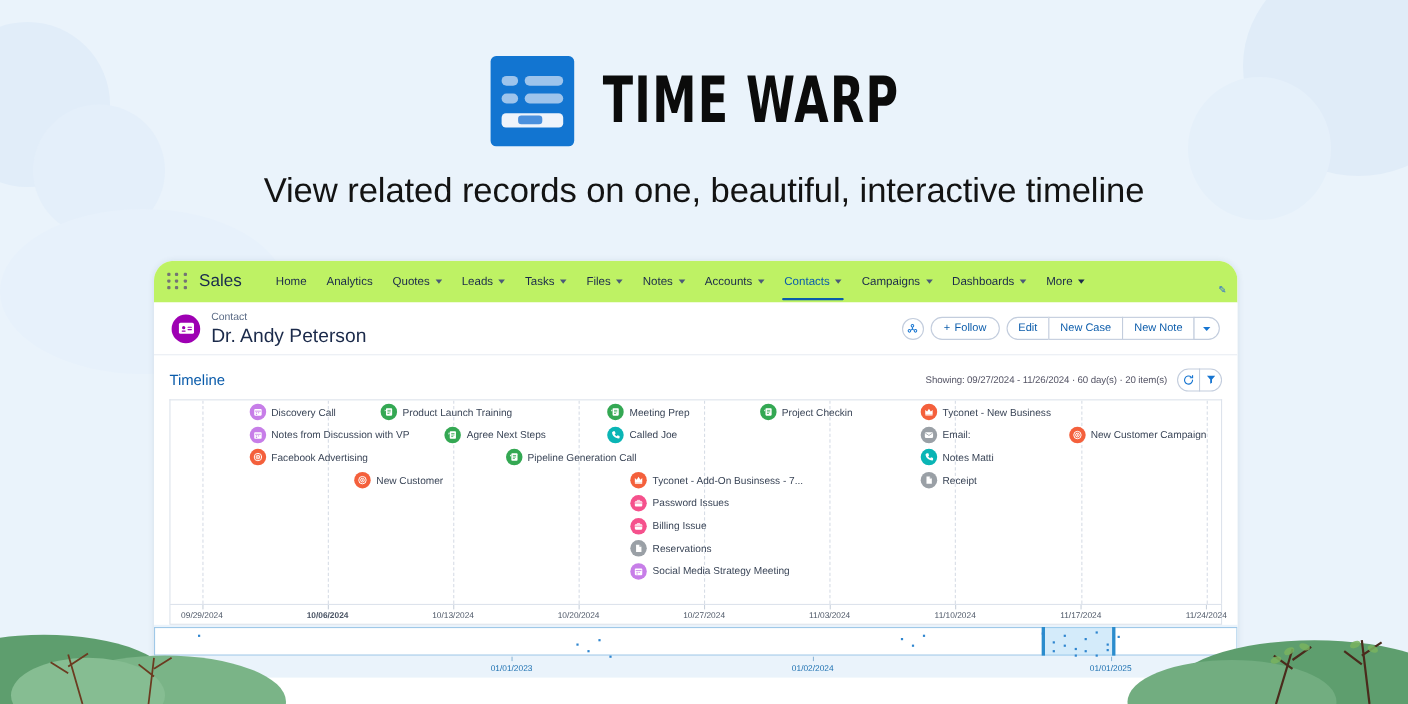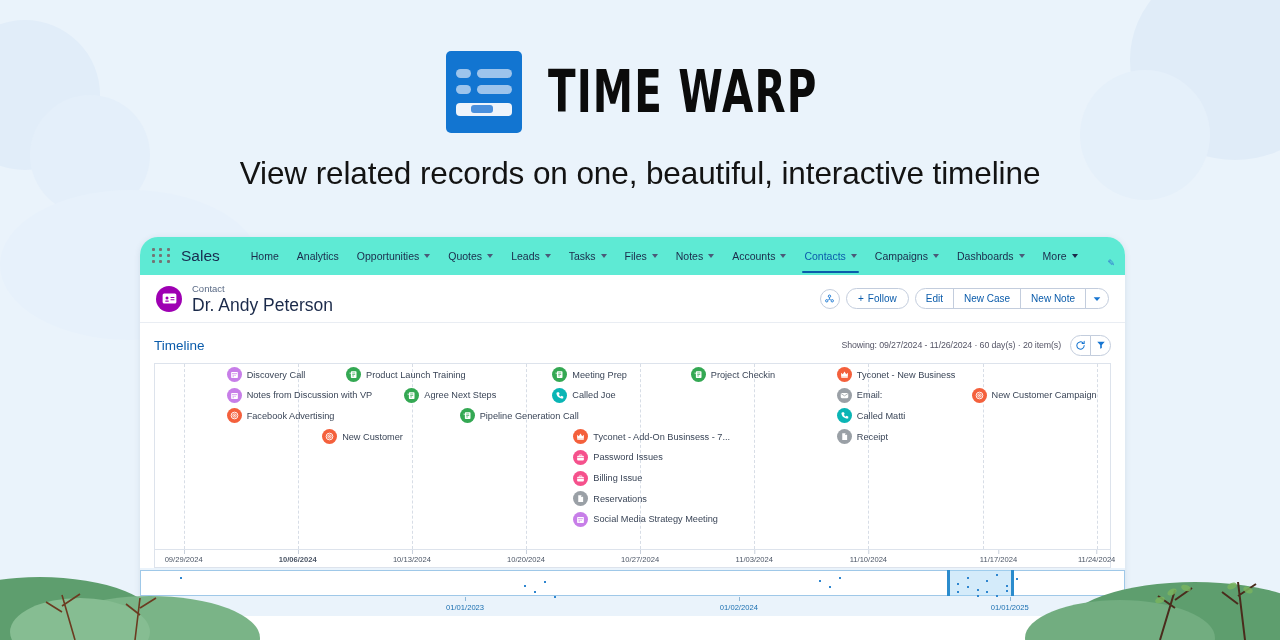--- a/index.html
+++ b/index.html
@@ -58,21 +58,21 @@
     position: absolute; left: 140px; top: 237px;
     width: 985px; height: 420px;
     background: #fff;
     border-top-left-radius: 18px; border-top-right-radius: 18px;
     box-shadow: 0 1px 6px rgba(30,60,90,0.10);
     overflow: hidden;
   }
 
   
   .nav {
-    height: 38px; background: #5eead4; display: flex; align-items: center;
+    height: 38px; background: #bef264; display: flex; align-items: center;
     padding-left: 10px; position: relative;
   }
   .waffle { width: 20px; height: 16px; display: grid;
     grid-template-columns: repeat(3,1fr); grid-template-rows: repeat(3,1fr);
     gap: 2px; margin-right: 9px; margin-left: 2px; cursor: pointer; }
   .waffle i { width: 3px; height: 3px; background: #747474; border-radius: 1px; display:block; }
   .app-name { font-size: 15.5px; color: #182a4e; font-weight: 400; margin-right: 22px; }
   .nav-items { display: flex; align-items: center; gap: 0px; }
   .nav-item {
     font-size: 10.5px; color: #1b2a4a; padding: 0 9px; height: 38px;
@@ -220,24 +220,20 @@
         <i></i>
         <i></i>
     </div>
     <div class="app-name">Sales</div>
     <div class="nav-items" id="nav-items">
         <div class="nav-item">
           <span>Home</span>
         </div>
         <div class="nav-item">
           <span>Analytics</span>
-        </div>
-        <div class="nav-item">
-          <span>Opportunities</span>
-          <span class="caret"></span>
         </div>
         <div class="nav-item">
           <span>Quotes</span>
           <span class="caret"></span>
         </div>
         <div class="nav-item">
           <span>Leads</span>
           <span class="caret"></span>
         </div>
         <div class="nav-item">
@@ -474,21 +470,21 @@
             </svg>
           </span>
           <span class="ti-label">Pipeline Generation Call</span>
         </div>
         <div class="tl-item" style="left: 71.4%; top: 44.4px;">
           <span class="ti-icon" style="background: rgb(10, 181, 181);">
             <svg viewBox="0 0 24 24" fill="#fff">
               <path d="M6.5 3h4l2 5-2.5 2a12 12 0 0 0 5 5l2-2.5 5 2v4c0 1-.8 1.8-1.8 1.7C10.5 19.6 4.4 13.5 3.8 5.8 3.7 4.8 4.5 4 5.5 4z"></path>
             </svg>
           </span>
-          <span class="ti-label">Called Matti</span>
+          <span class="ti-label">Notes Matti</span>
         </div>
         <div class="tl-item" style="left: 17.5%; top: 65.1px; text-align: right;">
           <span class="ti-icon" style="background: rgb(244, 96, 60);">
             <svg viewBox="0 0 24 24" fill="none" stroke="#fff" stroke-width="2.4">
               <circle cx="12" cy="12" r="9"></circle>
               <circle cx="12" cy="12" r="4.5"></circle>
               <circle cx="12" cy="12" r="1" fill="#fff"></circle>
             </svg>
           </span>
           <span class="ti-label">New Customer</span>
@@ -554,21 +550,21 @@
         </div>
       </div>
     <div class="tl-axis" id="tl-axis">
         <div class="axis-tick" style="left: 3%;">09/29/2024</div>
         <div class="axis-tick" style="left: 14.95%; font-weight: bold;">10/06/2024</div>
         <div class="axis-tick" style="left: 26.9%;">10/13/2024</div>
         <div class="axis-tick" style="left: 38.85%;">10/20/2024</div>
         <div class="axis-tick" style="left: 50.8%;">10/27/2024</div>
         <div class="axis-tick" style="left: 62.75%;">11/03/2024</div>
         <div class="axis-tick" style="left: 74.7%;">11/10/2024</div>
-        <div class="axis-tick" style="left: 86.65%; margin-left: 16px;">11/17/2024</div>
+        <div class="axis-tick" style="left: 86.65%;">11/17/2024</div>
         <div class="axis-tick" style="left: 98.6%;">11/24/2024</div>
       </div>
   </div>
 
   <div class="tl-mini-wrap">
     <div class="tl-mini" id="tl-mini">
       <div class="mini-sel" id="mini-sel" style="left: 82%; width: 6.8%;"></div>
     <div class="mini-dot" style="left: 4%; top: 6px;"></div>
         <div class="mini-dot" style="left: 39%; top: 14px;"></div>
         <div class="mini-dot" style="left: 40%; top: 20px;"></div>

